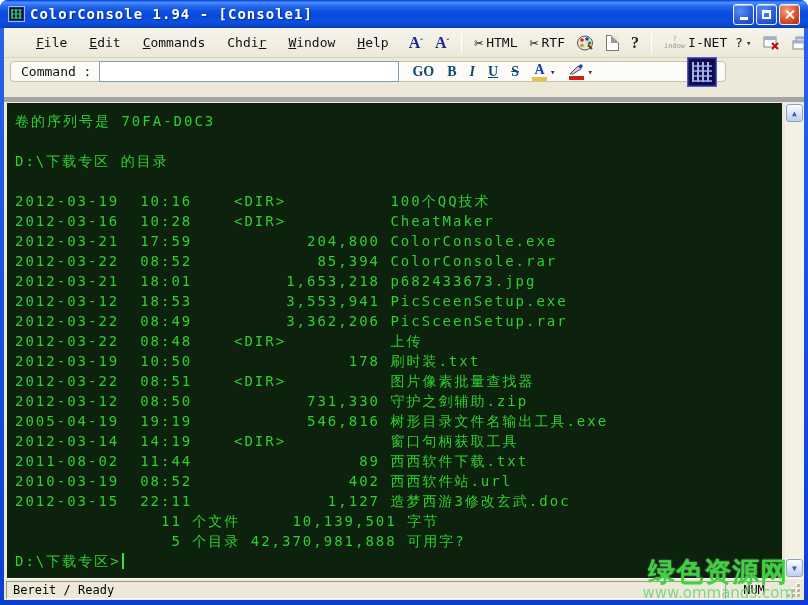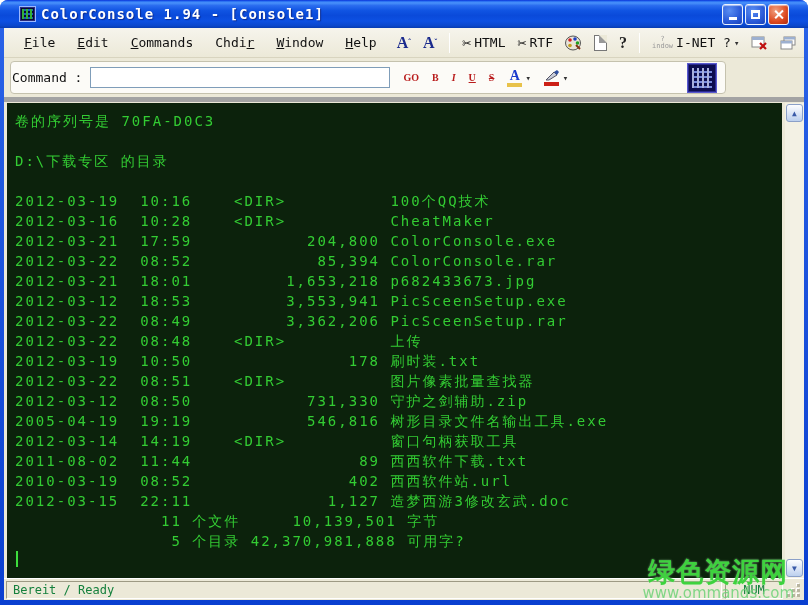--- a/index.html
+++ b/index.html
@@ -6,21 +6,21 @@
   html,body { width:808px; height:605px; overflow:hidden; font-family:"DejaVu Sans Mono","Liberation Mono",monospace; }
 
   .win { position:relative; width:808px; height:605px;
          background:linear-gradient(180deg,#2a63e8,#0a3fd0);
          border-radius:8px 8px 0 0; }
   .app { position:absolute; top:28px; left:4px; right:4px; bottom:5px;
          background:#ece9d8; display:flex; flex-direction:column; overflow:hidden; }
 
   
   .titlebar { position:absolute; top:0; left:0; right:0; height:28px;
-    border-radius:8px 8px 0 0; padding:0 19px; display:flex; align-items:center;
+    border-radius:8px 8px 0 0; padding:0 8px; display:flex; align-items:center;
     background:linear-gradient(180deg,#0831d9 0%,#2b71f2 5%,#4a93fb 10%,#2a6cef 20%,#1054e2 38%,#0a4ada 55%,#0d50e2 75%,#0b47cc 92%,#073bb0 100%); }
   .appicon { width:17px; height:16px; margin-right:5px; background:#0a0a30;
     border:1px solid #9bb7ff; box-shadow:inset 0 0 0 1px #2a2a7a; position:relative; }
   .appicon:before { content:""; position:absolute; inset:2px;
     background:repeating-linear-gradient(90deg,#39d039 0 2px,transparent 2px 4px),
                repeating-linear-gradient(0deg,#1b6dd8 0 2px,transparent 2px 4px); opacity:.85; }
   .title { color:#fff; font-weight:bold; font-size:14px; letter-spacing:1px;
     text-shadow:1px 1px 1px #0a2a90; white-space:nowrap; }
   .tbtns { margin-left:auto; display:flex; gap:2px; }
   .tbtn { width:21px; height:21px; border-radius:3px; border:1px solid #eaf2ff;
@@ -29,44 +29,44 @@
     box-shadow:inset 0 1px 1px rgba(255,255,255,.6); }
   .tbtn.close { background:radial-gradient(circle at 35% 30%,#f0a080,#dd4a20 60%,#b02a0a); }
   .g-min { width:8px; height:3px; background:#fff; margin-top:9px; }
   .g-max { width:9px; height:9px; border:2px solid #fff; border-top-width:3px; }
   .g-x { position:relative; width:11px; height:11px; }
   .g-x:before,.g-x:after { content:""; position:absolute; left:5px; top:0; width:2.4px; height:11px; background:#fff; }
   .g-x:before { transform:rotate(45deg);} .g-x:after { transform:rotate(-45deg);}
 
   
   .menubar { height:30px; background:linear-gradient(180deg,#f6f4ec,#ece9d8);
-    border-bottom:1px solid #d8d4bf; display:flex; align-items:center; padding:0 12px; font-size:13px; color:#111; }
+    border-bottom:1px solid #d8d4bf; display:flex; align-items:center; padding:0 24px; font-size:13px; color:#111; }
   .mitem { padding:3px 8px; margin-right:6px; white-space:nowrap; cursor:default; }
   .mitem u { text-decoration:underline; }
   .vsep { width:1px; height:20px; background:#c6c3ae; border-right:1px solid #fff; margin:0 6px; }
   .ibtn { display:flex; align-items:center; padding:2px 4px; margin:0 2px; white-space:nowrap; cursor:default; }
   .fontA { color:#1a2a8c; font-family:"Liberation Serif",serif; font-weight:bold; font-size:16px; position:relative; }
   .scis { font-size:15px; margin-right:3px; }
   .lbl { font-size:13px; }
   .palette,.winico { width:17px; height:16px; }
   .newdoc { width:13px; height:16px; background:#fff; border:1px solid #777; position:relative; }
   .newdoc:before { content:""; position:absolute; right:-1px; top:-1px; border:4px solid #ece9d8; border-left-color:#999; border-bottom-color:#999; }
   .qmark { font-family:"Liberation Serif",serif; font-weight:bold; font-size:16px; color:#222; }
   .inetmini { font-size:7px; color:#999; line-height:7px; text-align:center; margin-right:3px; }
   .mspacer { flex:1; }
   .caret { font-size:9px; margin-left:3px; color:#333; }
 
   
   .cmdrow { height:39px; padding:3px 6px; background:#ece9d8; }
-  .cmdpanel { height:33px; width:716px; background:#fcfbf7; border:1px solid #c5c2ae; border-radius:4px;
-    display:flex; align-items:center; padding:0 1px; position:relative; }
+  .cmdpanel { height:21px; width:716px; background:#fcfbf7; border:1px solid #c5c2ae; border-radius:4px;
+    display:flex; align-items:center; padding:0 10px; position:relative; }
   .cmdlabel { font-size:13px; color:#111; margin-right:8px; white-space:nowrap; }
   .cmdinput { width:300px; height:21px; border:1px solid #7f9db9; background:#fff; font-size:13px; padding:0 3px;
     font-family:"DejaVu Sans Mono",monospace; }
-  .fbtn { font-family:"Liberation Serif",serif; font-weight:bold; font-size:10px; color:#b91c1c;
+  .fbtn { font-family:"Liberation Serif",serif; font-weight:bold; font-size:14px; color:#0c4a6e;
     margin-left:13px; cursor:default; position:relative; line-height:14px; }
   .fbtn.it { font-style:italic; } .fbtn.un { text-decoration:underline; } .fbtn.st { text-decoration:line-through; }
   .ustack { display:inline-flex; flex-direction:column; align-items:center; margin-left:13px; }
   .ustack .bar { width:15px; height:4px; margin-top:1px; }
   .bar.yellow { background:#e8c24a; } .bar.red { background:#cc2015; }
   .colorA { font-family:"Liberation Serif",serif; font-weight:bold; font-size:14px; color:#1a3acc; line-height:13px; }
   .pen { width:16px; height:12px; }
   .consoleico { position:absolute; right:8px; width:30px; height:30px; border:1px solid #5a5ad0;
     background:#0d0d50; box-shadow:inset 0 0 0 1px #2a2a90; }
   .consoleico:before { content:""; position:absolute; inset:4px;
@@ -83,21 +83,21 @@
   .cursor { display:inline-block; width:2px; height:16px; background:#3ddd3d; margin-left:1px; }
 
   .vscroll { position:absolute; top:1px; right:0; bottom:0; width:19px; background:#f3f1e4; }
   .sbtn { position:absolute; left:1px; right:1px; height:18px; border:1px solid #8ba0c8; border-radius:3px;
     background:linear-gradient(180deg,#fdfeff,#d7e2f5 60%,#bcd0ee); color:#3a5aa8; font-size:8px;
     display:flex; align-items:center; justify-content:center; }
   .sbtn.up { top:1px; } .sbtn.down { bottom:1px; }
 
   
   .statusbar { height:22px; background:#ece9d8; border-top:1px solid #fff; box-shadow:0 -1px 0 #b8b5a0;
-    display:flex; align-items:center; font-size:12px; color:#15803d; padding:1px 2px 1px 2px; gap:3px; }
+    display:flex; align-items:center; font-size:12px; color:#000000; padding:1px 2px 1px 2px; gap:3px; }
   .spanel { border:1px solid; border-color:#9d9a84 #fff #fff #9d9a84; height:18px; display:flex; align-items:center; padding:0 6px; }
   .spanel.left { flex:1; }
   .spanel.num { width:58px; justify-content:center; }
   .grip { width:16px; height:18px; position:relative; }
   .grip i { position:absolute; width:3px; height:3px; background:#b8b5a0; box-shadow:-1px -1px 0 #fff; }
   .grip i:nth-child(1){ right:2px; bottom:2px; } .grip i:nth-child(2){ right:7px; bottom:2px; }
   .grip i:nth-child(3){ right:2px; bottom:7px; } .grip i:nth-child(4){ right:12px; bottom:2px; }
   .grip i:nth-child(5){ right:2px; bottom:12px; } .grip i:nth-child(6){ right:7px; bottom:7px; }
 
   
@@ -259,20 +259,21 @@
 2012-03-12  08:50           731,330 守护之剑辅助.zip
 2005-04-19  19:19           546,816 树形目录文件名输出工具.exe
 2012-03-14  14:19    &lt;DIR&gt;          窗口句柄获取工具
 2011-08-02  11:44                89 西西软件下载.txt
 2010-03-19  08:52               402 西西软件站.url
 2012-03-15  22:11             1,127 造梦西游3修改玄武.doc
               11 个文件     10,139,501 字节
                5 个目录 42,370,981,888 可用字?
 </pre>
         <div class="promptline">
+          <span>D:\下载专区&gt;</span>
           <span class="cursor"></span>
         </div>
       </div>
       <div class="vscroll">
         <div class="sbtn up">
             <span>▲</span>
           </div>
         <div class="sbtn down">
             <span>▼</span>
           </div>

